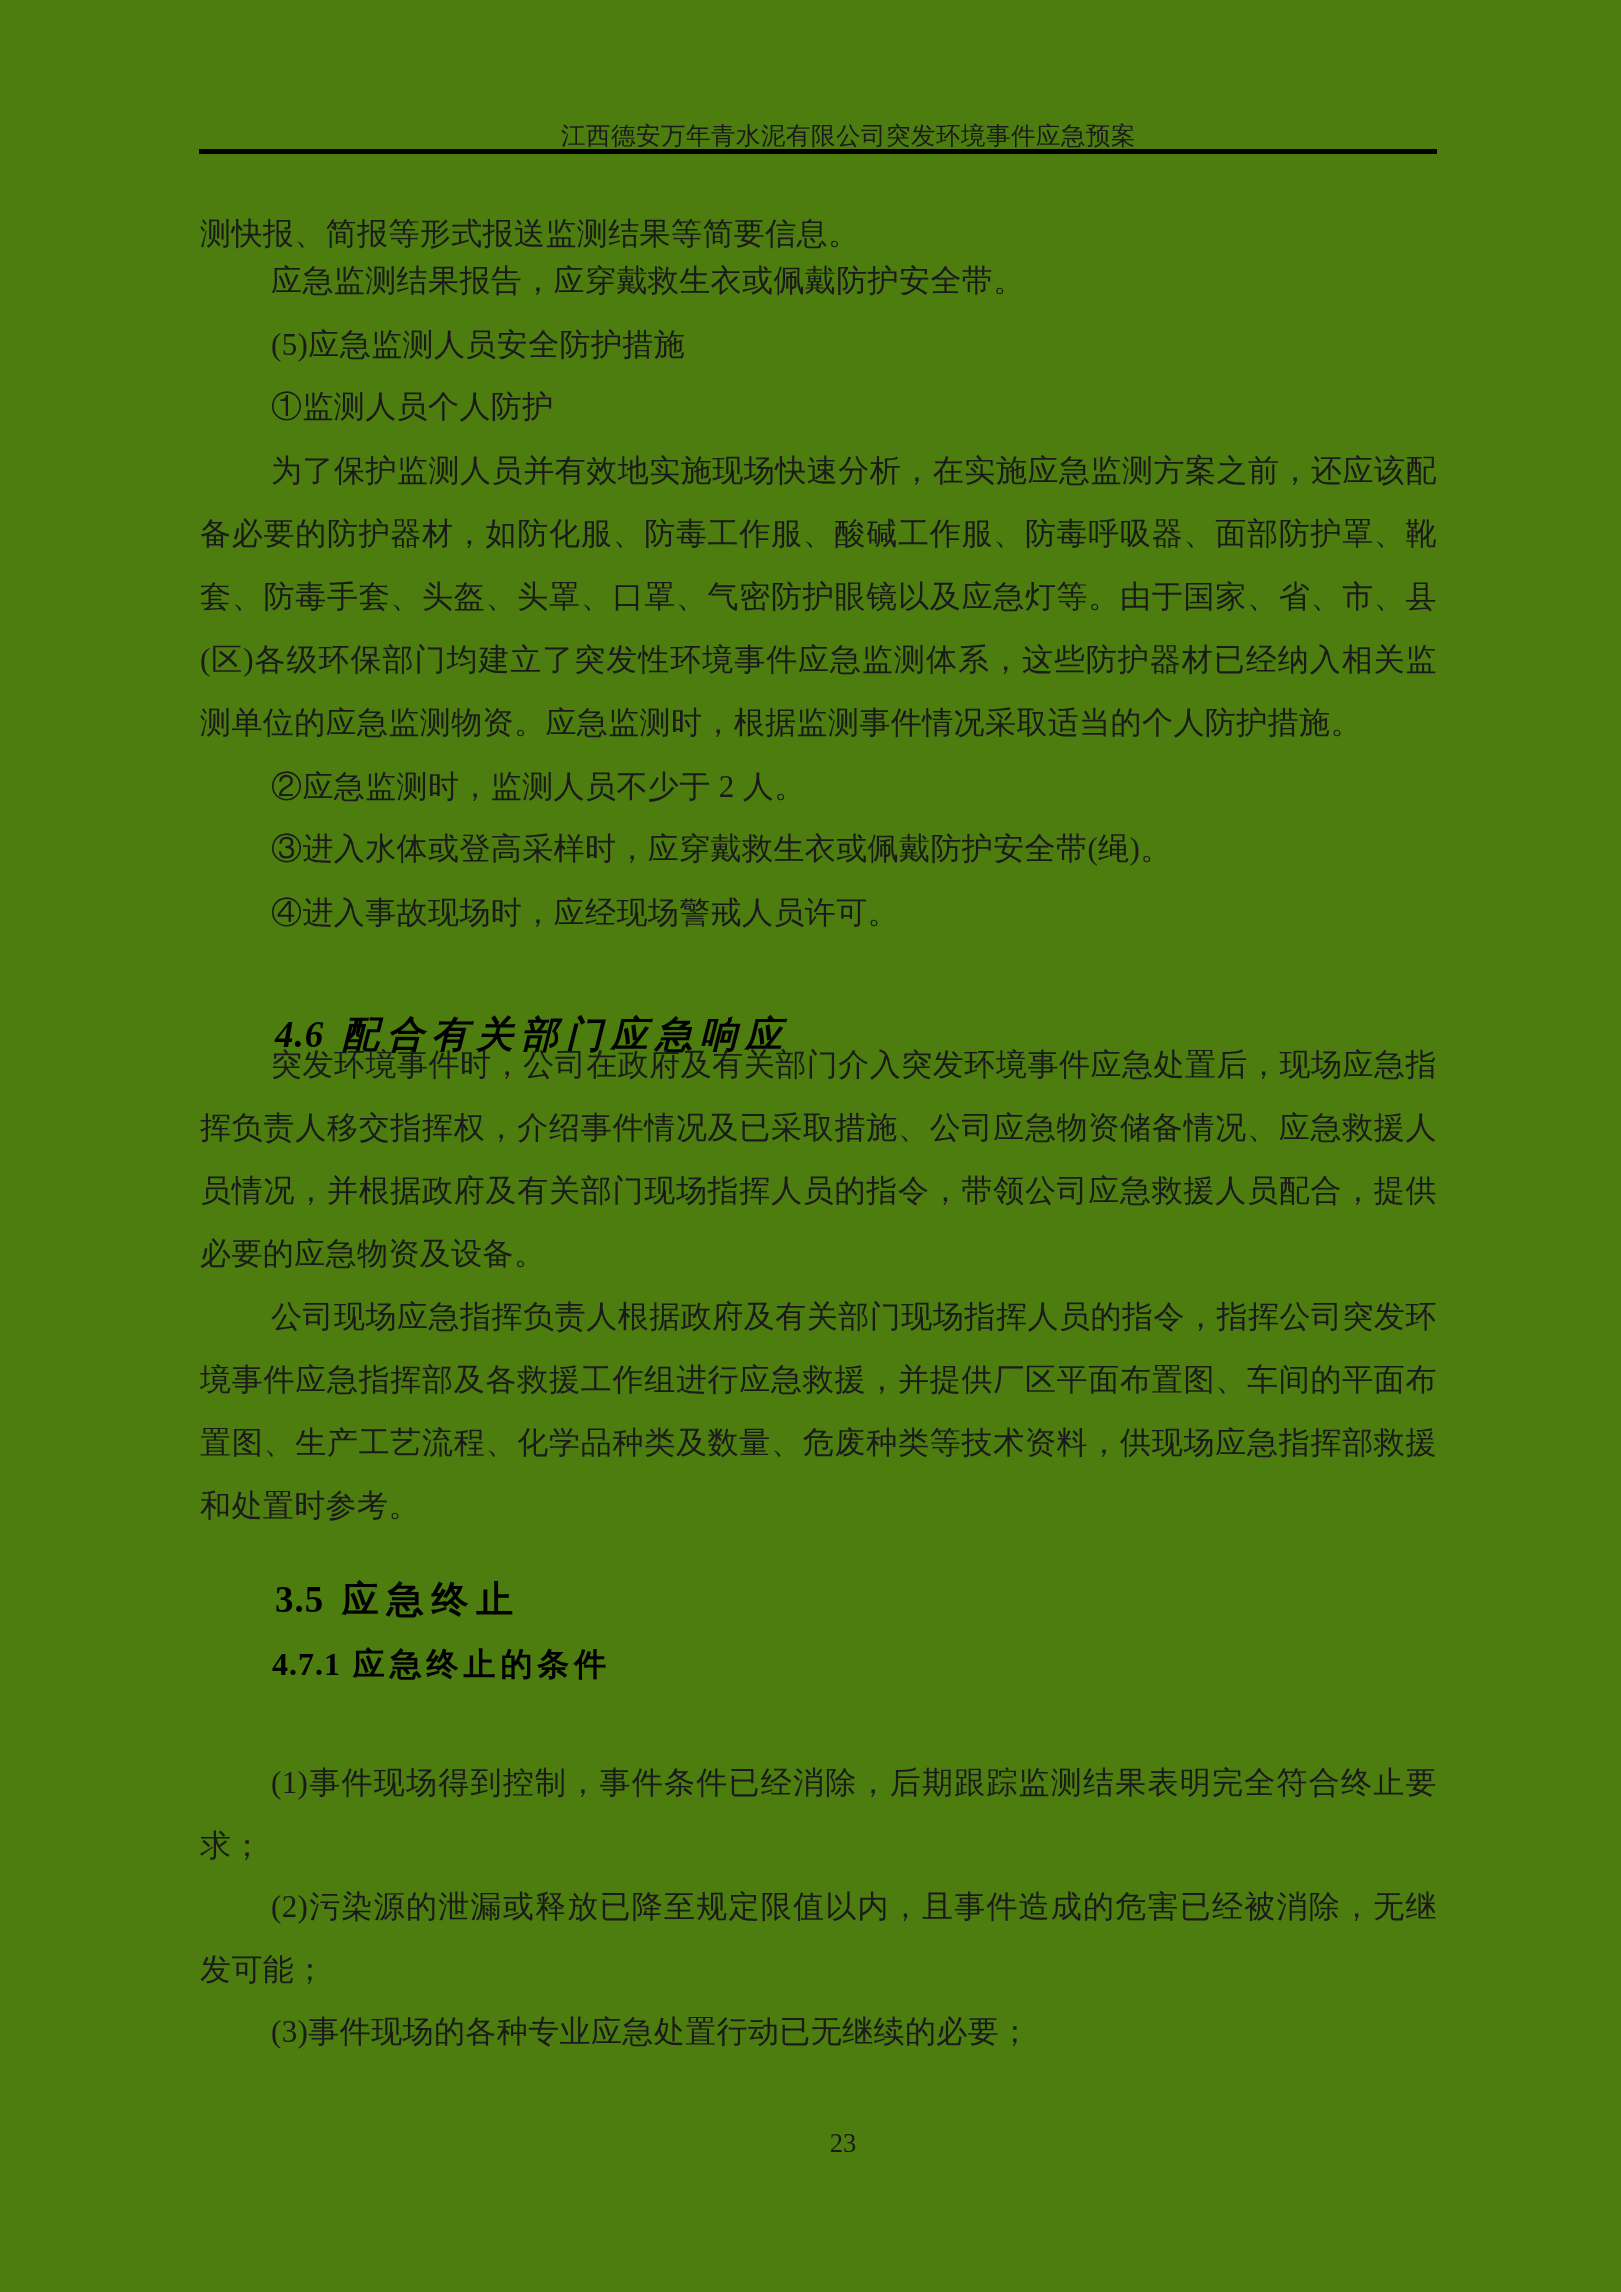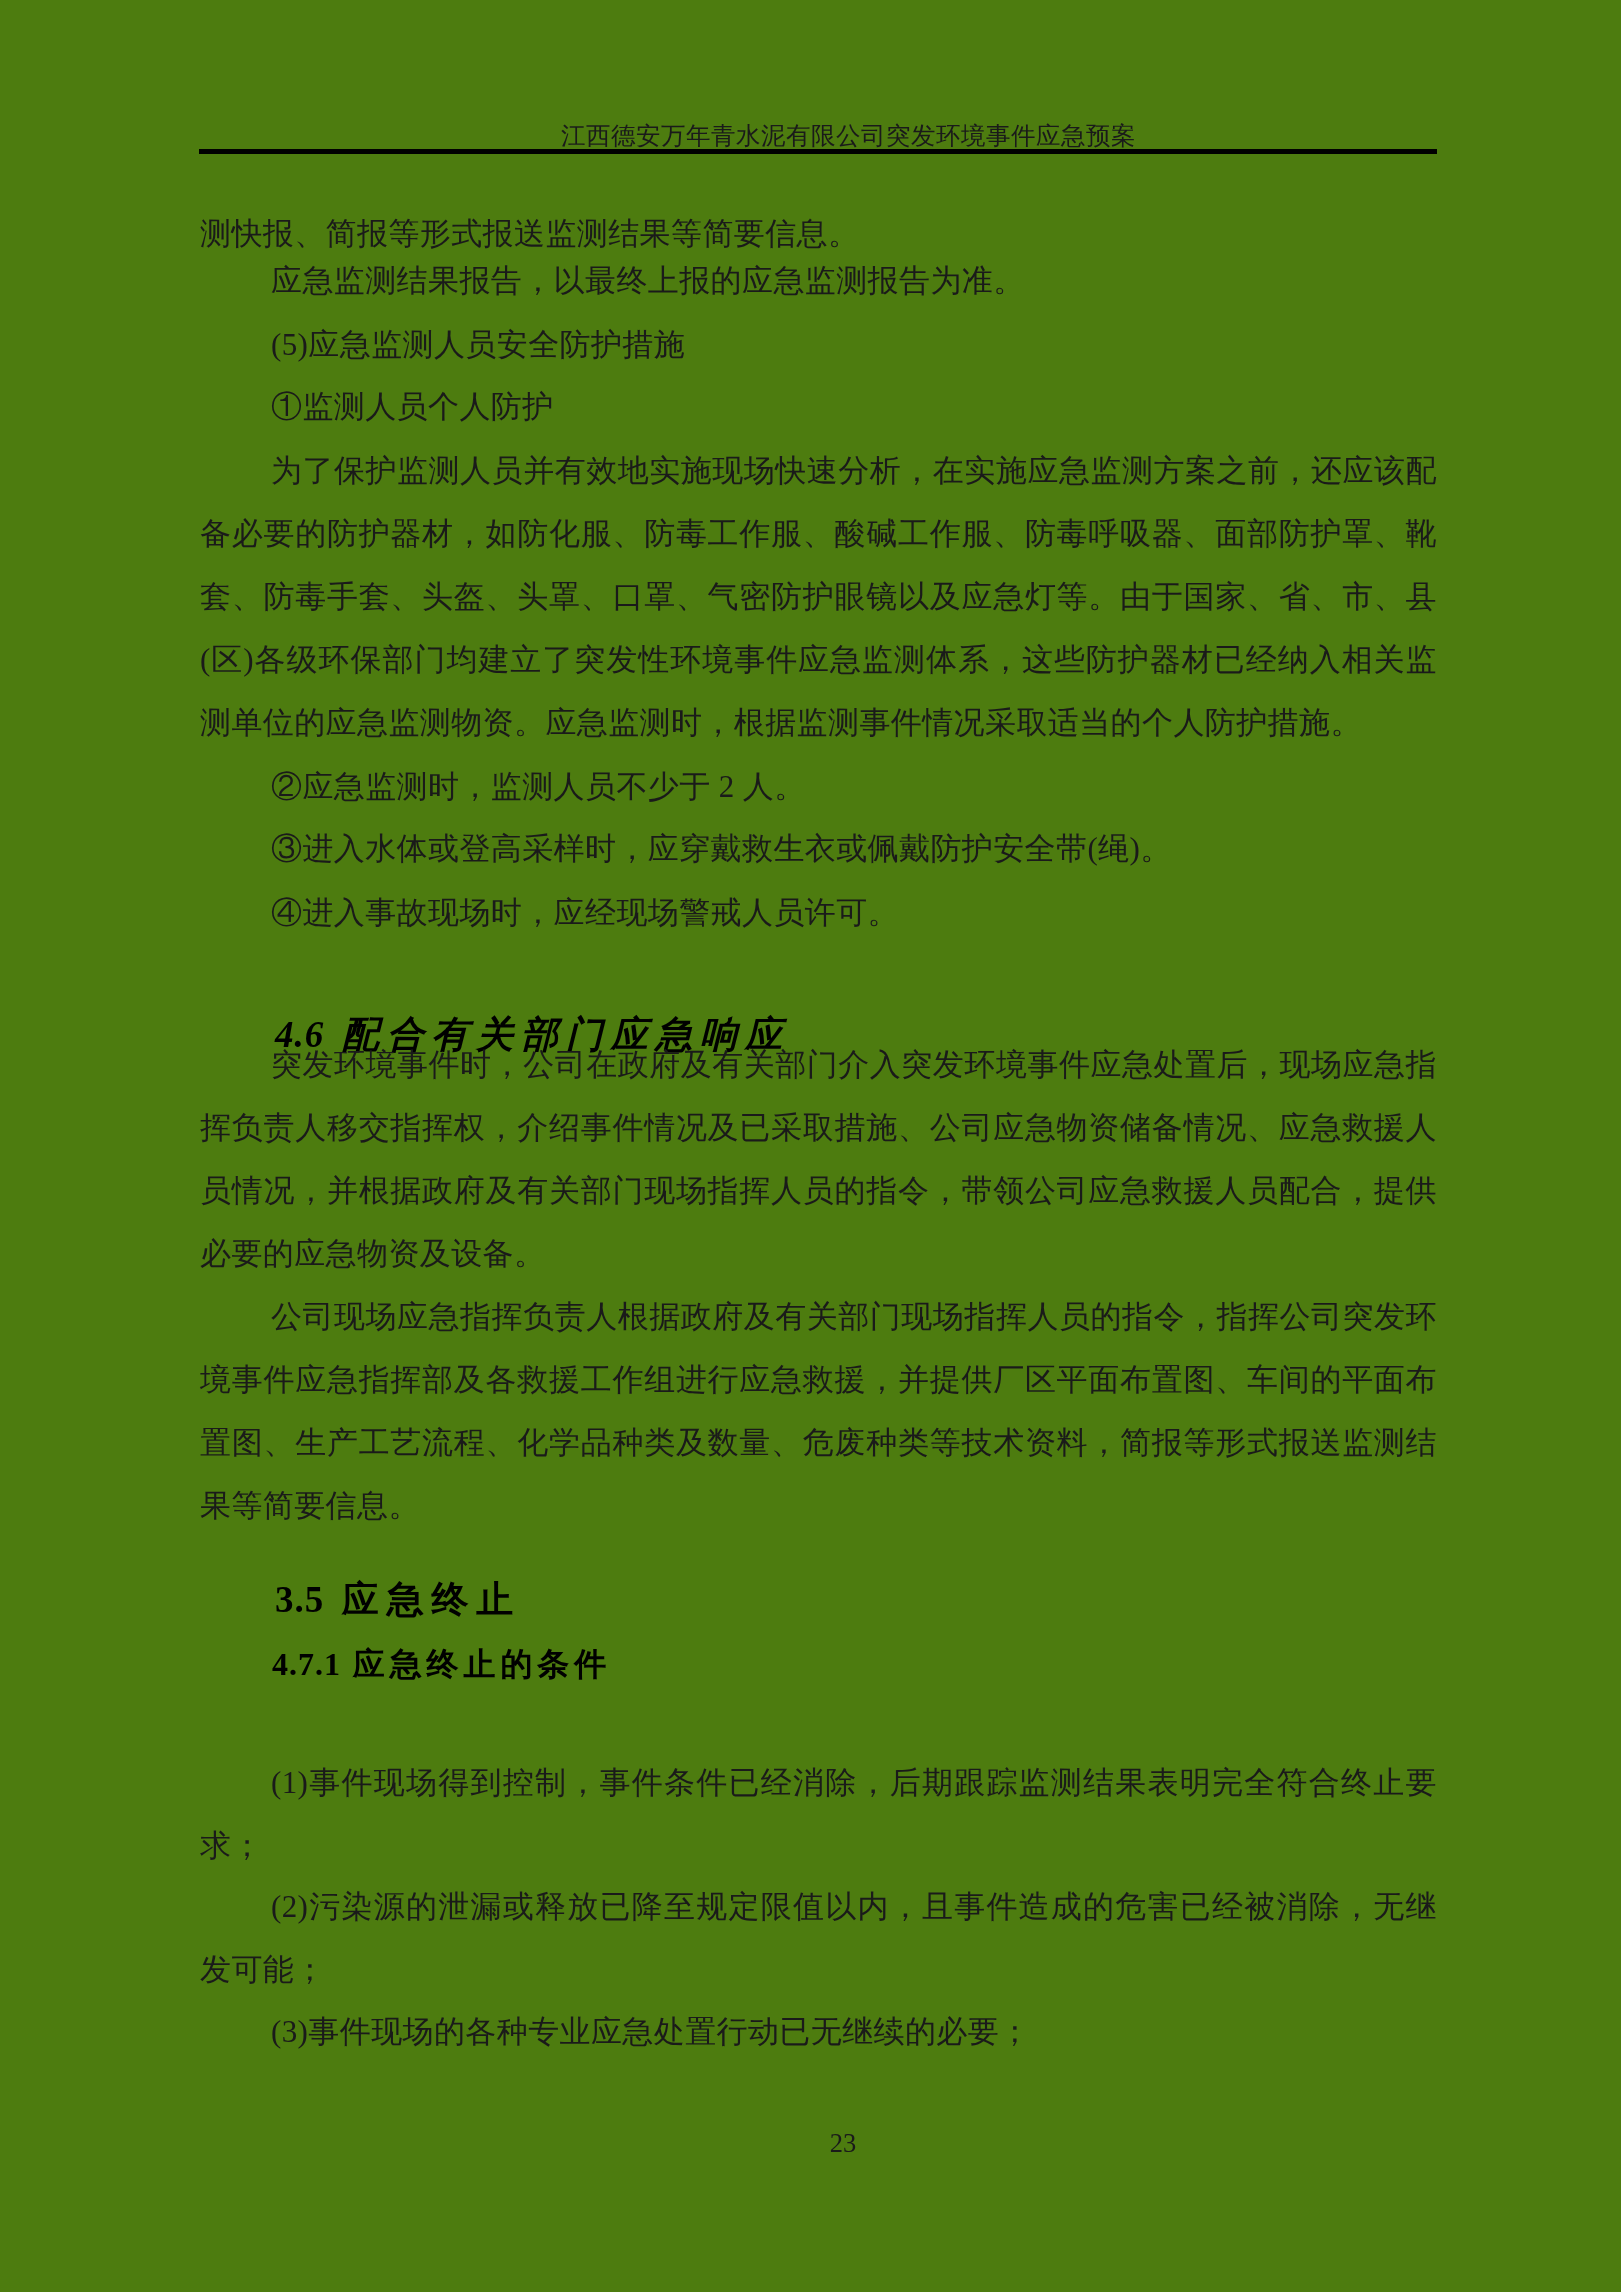--- a/index.html
+++ b/index.html
@@ -107,41 +107,41 @@
 <body>
 
 <div class="page">
 
   <div class="header-title">江西德安万年青水泥有限公司突发环境事件应急预案</div>
 
   <div class="header-rule"></div>
 
   <p id="b0" class="para">测快报、简报等形式报送监测结果等简要信息。</p>
 
-  <p id="b1" class="para indent">应急监测结果报告，以最终上报的应急监测报告为准。</p>
+  <p id="b1" class="para indent">应急监测结果报告，应穿戴救生衣或佩戴防护安全带。</p>
 
   <p id="b2" class="para indent">(5)应急监测人员安全防护措施</p>
 
   <p id="b3" class="para indent">①监测人员个人防护</p>
 
   <p id="b4" class="para indent">为了保护监测人员并有效地实施现场快速分析，在实施应急监测方案之前，还应该配备必要的防护器材，如防化服、防毒工作服、酸碱工作服、防毒呼吸器、面部防护罩、靴套、防毒手套、头盔、头罩、口罩、气密防护眼镜以及应急灯等。由于国家、省、市、县(区)各级环保部门均建立了突发性环境事件应急监测体系，这些防护器材已经纳入相关监测单位的应急监测物资。应急监测时，根据监测事件情况采取适当的个人防护措施。</p>
 
   <p id="b5" class="para indent">②应急监测时，监测人员不少于 2 人。</p>
 
   <p id="b6" class="para indent">③进入水体或登高采样时，应穿戴救生衣或佩戴防护安全带(绳)。</p>
 
   <p id="b7" class="para indent">④进入事故现场时，应经现场警戒人员许可。</p>
 
   <h2 id="b8" class="h-sec h-lvl2">
     <span class="h-num">4.6</span><span>配合有关部门应急响应</span>
   </h2>
 
   <p id="b9" class="para indent">突发环境事件时，公司在政府及有关部门介入突发环境事件应急处置后，现场应急指挥负责人移交指挥权，介绍事件情况及已采取措施、公司应急物资储备情况、应急救援人员情况，并根据政府及有关部门现场指挥人员的指令，带领公司应急救援人员配合，提供必要的应急物资及设备。</p>
 
-  <p id="b10" class="para indent">公司现场应急指挥负责人根据政府及有关部门现场指挥人员的指令，指挥公司突发环境事件应急指挥部及各救援工作组进行应急救援，并提供厂区平面布置图、车间的平面布置图、生产工艺流程、化学品种类及数量、危废种类等技术资料，简报等形式报送监测结果等简要信息。</p>
+  <p id="b10" class="para indent">公司现场应急指挥负责人根据政府及有关部门现场指挥人员的指令，指挥公司突发环境事件应急指挥部及各救援工作组进行应急救援，并提供厂区平面布置图、车间的平面布置图、生产工艺流程、化学品种类及数量、危废种类等技术资料，供现场应急指挥部救援和处置时参考。</p>
 
   <h2 id="b11" class="h-sec h-lvl2">
     <span class="h-num">3.5</span><span>应急终止</span>
   </h2>
 
   <h3 id="b12" class="h-sec h-lvl3">
     <span class="h-num">4.7.1</span><span>应急终止的条件</span>
   </h3>
 
 

